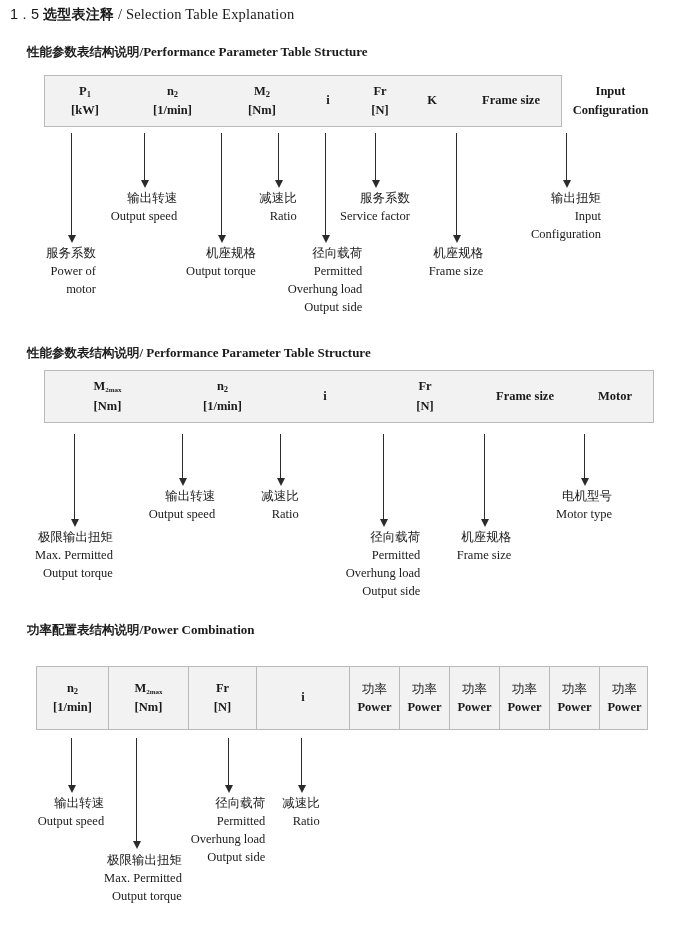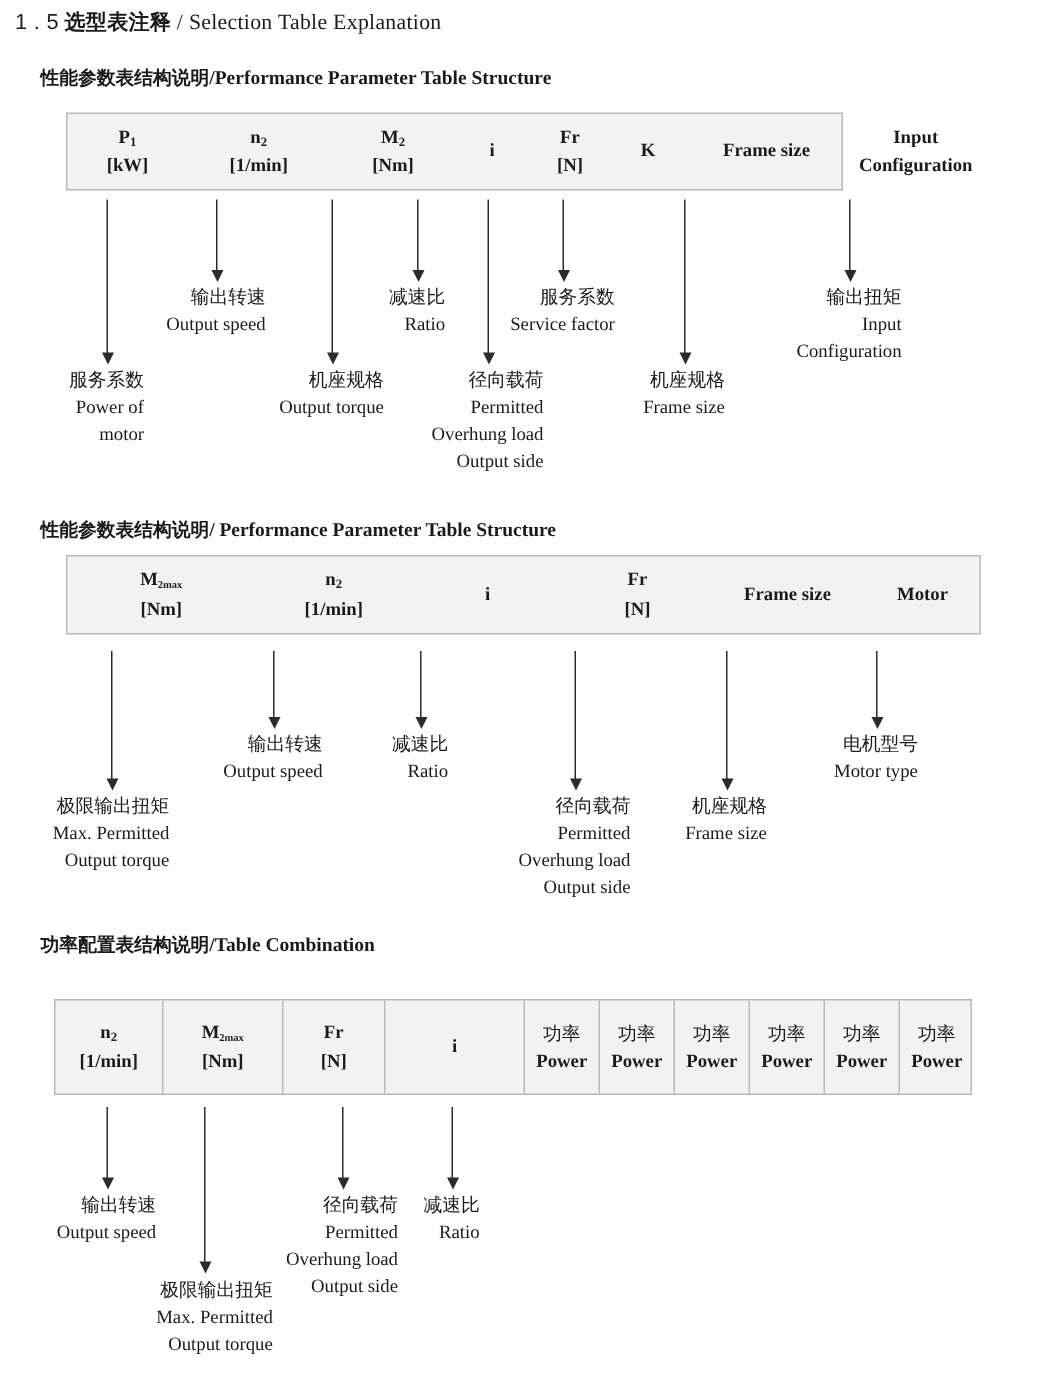--- a/index.html
+++ b/index.html
@@ -271,21 +271,21 @@
 <div class="note" style="left:484px; top:528px;">
   <span class="cn">机座规格</span>
   <span class="en">Frame size</span>
 </div>
 <div class="note" style="left:584px; top:487px;">
   <span class="cn">电机型号</span>
   <span class="en">Motor type</span>
 </div>
 
 <div class="abs sec-head" style="left:27px; top:622px;">
-  <span class="cn">功率配置表结构说明</span><span class="en">/</span><span class="en">Table Combination</span>
+  <span class="cn">功率配置表结构说明</span><span class="en">/</span><span class="en">Power Combination</span>
 </div>
 
 <div class="abs tbl" style="left:36px; top:666px; width:612px; height:64px;">
   <div class="cell" style="left:0px;   width:71px;">
     <span><span>n</span><sub>2</sub></span>
     <span>[1/min]</span>
   </div>
   <div class="cell div" style="left:71px;  width:80px;">
     <span><span>M</span><sub class="tiny">2max</sub></span>
     <span>[Nm]</span>

